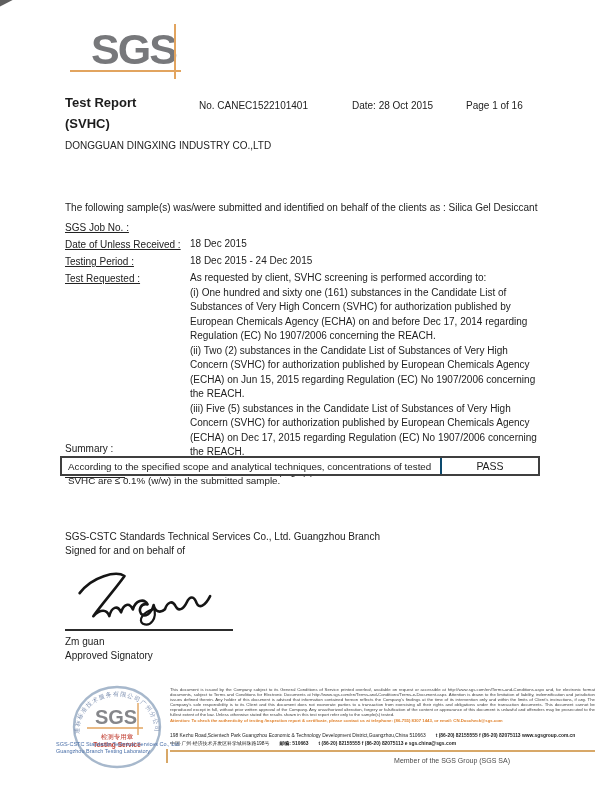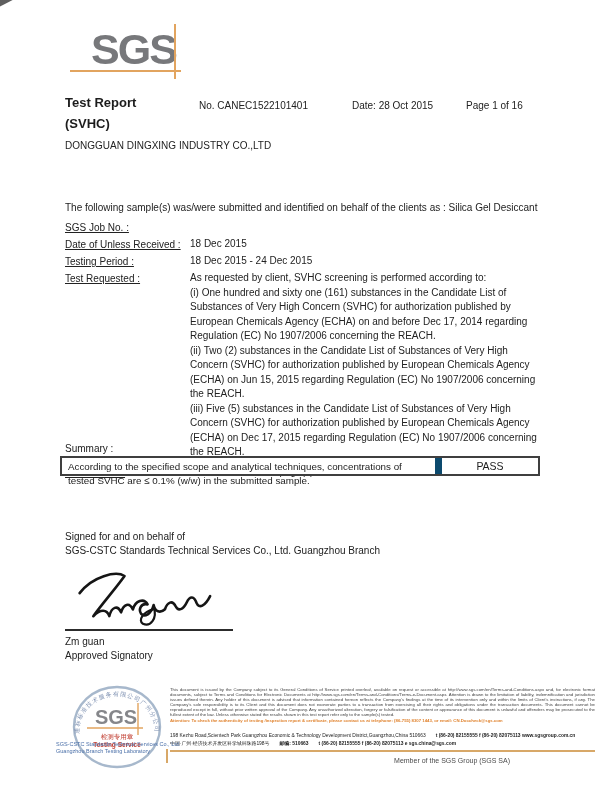--- a/index.html
+++ b/index.html
@@ -27,21 +27,21 @@
   
   .fields{position:absolute;left:65px;top:220px;width:478px;font-size:10px;}
   .frow{display:flex;margin-bottom:2px;line-height:15px;}
   .frow.last{margin-top:5px;}
   .flabel{width:125px;flex:none;text-decoration:underline;}
   .fvalue{flex:1;white-space:pre-line;line-height:14.5px;}
   
   .summary-label{position:absolute;left:65px;top:443px;font-size:10px;}
   .sbox{position:absolute;left:60px;top:456px;width:480px;height:20px;border:2px solid #3f3f3f;box-sizing:border-box;display:flex;background:#fff;}
   .sbox-left{flex:1;padding:2px 6px;font-size:9.8px;line-height:13.5px;}
-  .sbox-right{width:96px;flex:none;border-left:7px solid #0c4a6e;display:flex;align-items:center;justify-content:center;font-size:10.5px;color:#1c1c1c;}
+  .sbox-right{width:96px;flex:none;border-left:2px solid #0c4a6e;display:flex;align-items:center;justify-content:center;font-size:10.5px;color:#1c1c1c;}
   
   .signed{position:absolute;left:65px;top:530px;font-size:10px;line-height:14px;}
   .sig-svg{position:absolute;left:66px;top:564px;transform:rotate(-4deg);}
   .sig-line{position:absolute;left:65px;top:629px;width:168px;height:2px;background:#2c2c2c;}
   .sig-name{position:absolute;left:65px;top:636px;font-size:10px;}
   .sig-title{position:absolute;left:65px;top:650px;font-size:10px;}
   
   .stamp-svg{position:absolute;left:69px;top:683px;z-index:2;}
   .blue-co{position:absolute;left:56px;top:741px;width:138px;font-size:5.5px;line-height:6.5px;color:#4a6fa8;z-index:3;}
   .footer-text{position:absolute;left:170px;top:687px;width:425px;}
@@ -99,22 +99,22 @@
   </div>
 </div>
 
 <div class="summary-label">Summary :</div>
 <div class="sbox">
   <div class="sbox-left">According to the specified scope and analytical techniques, concentrations of tested SVHC are ≤ 0.1% (w/w) in the submitted sample.</div>
   <div class="sbox-right">PASS</div>
 </div>
 
 <div class="signed">
+  <div>SGS-CSTC Standards Technical Services Co., Ltd. Guangzhou Branch</div>
   <div>Signed for and on behalf of</div>
-  <div>SGS-CSTC Standards Technical Services Co., Ltd. Guangzhou Branch</div>
 </div>
 
 <svg class="sig-svg" width="175" height="64" viewBox="0 0 175 64">
   <path d="M14 24 C28 8 52 4 60 10 C52 20 34 38 26 48 C34 41 40 42 42 49 C45 40 51 38 54 46 C57 38 63 36 66 44 C69 35 78 33 81 40 C75 38 71 44 74 49 C77 53 84 50 87 41 C88 48 93 50 98 46 C101 39 106 37 109 44 C111 49 116 48 120 41 C124 34 128 35 130 42 C132 48 138 46 144 36" fill="none" stroke="#151515" stroke-width="2.6" stroke-linecap="round" stroke-linejoin="round"></path>
   <path d="M87 43 C90 55 82 63 75 59 C70 55 76 47 87 45" fill="none" stroke="#151515" stroke-width="2.2" stroke-linecap="round" stroke-linejoin="round"></path>
 </svg>
 <div class="sig-line"></div>
 <div class="sig-name">Zm guan</div>
 <div class="sig-title">Approved Signatory</div>
 

